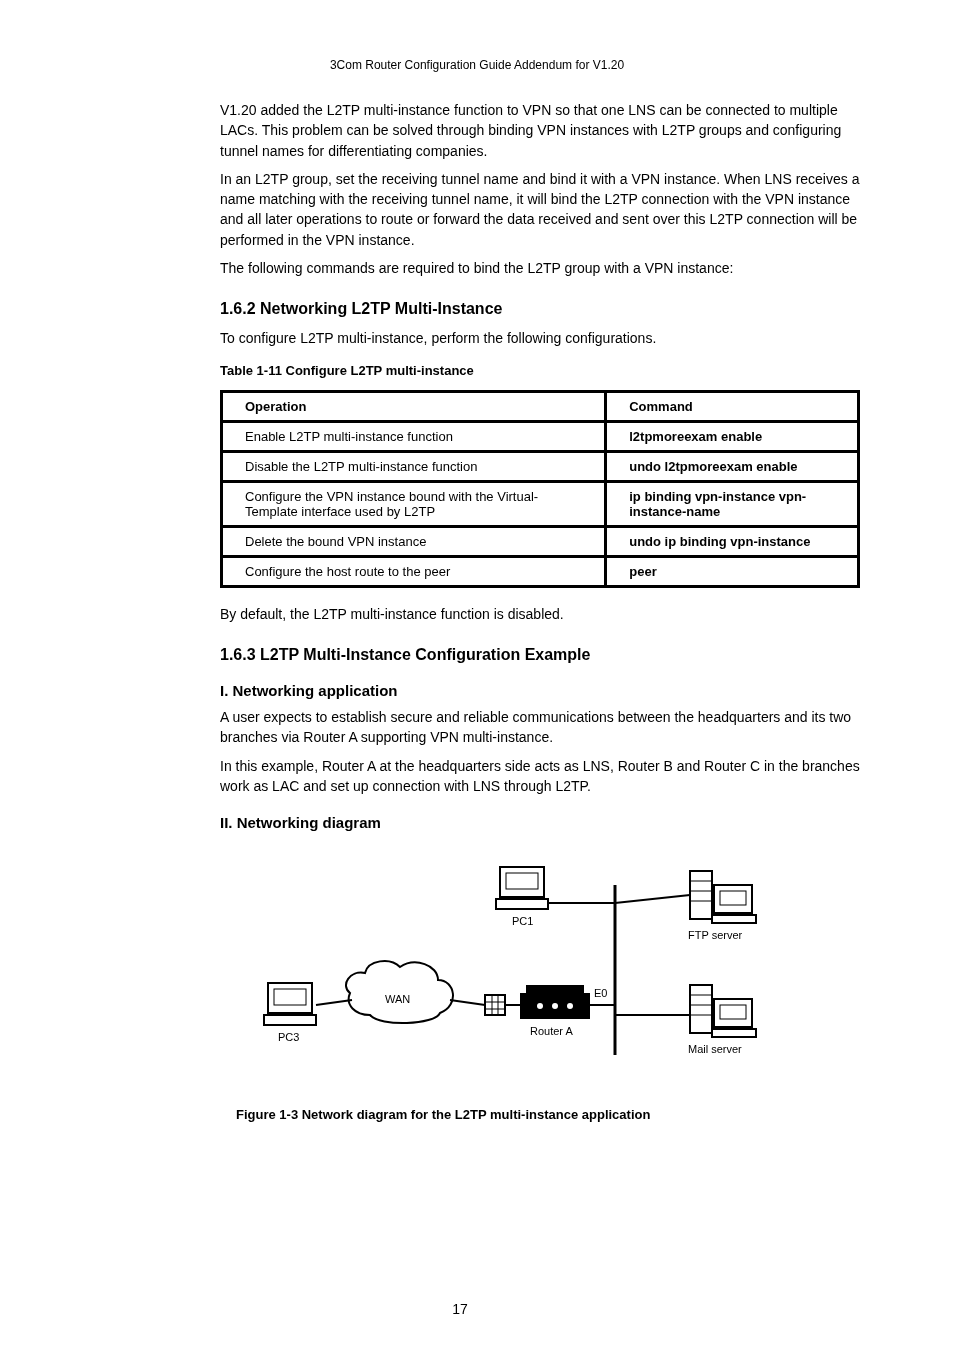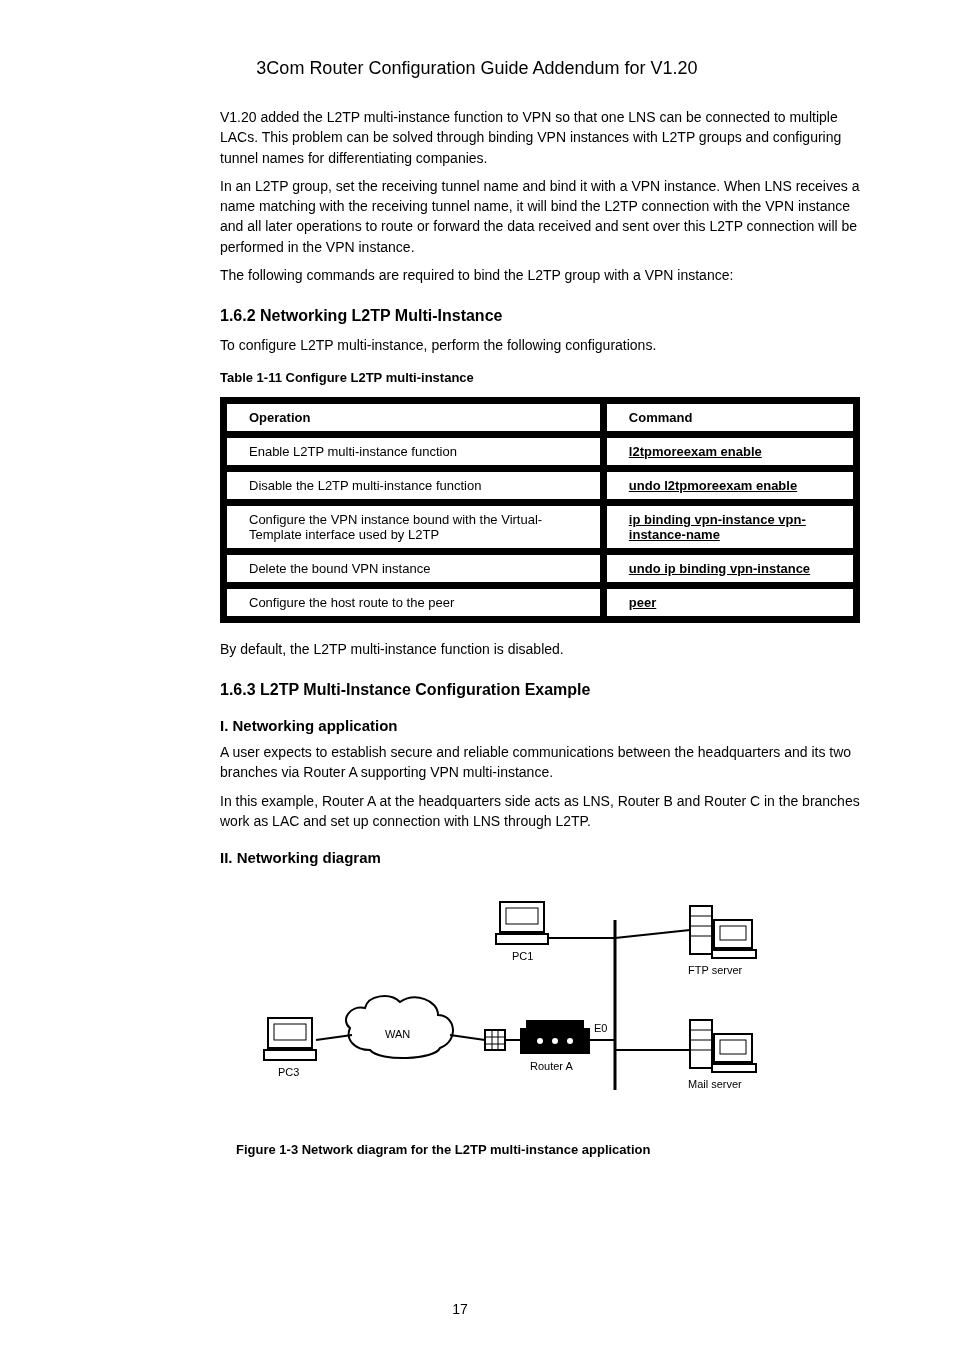--- a/index.html
+++ b/index.html
@@ -11,21 +11,21 @@
     color: #000;
   }
   .page {
     width: 954px;
     min-height: 1351px;
     box-sizing: border-box;
     padding: 58px 95px 40px 95px;
     position: relative;
   }
   .header-line {
-    font-size: 18px;
+    font-size: 12px;
     text-align: center;
     margin-bottom: 28px;
   }
   .inner {
     margin-left: 125px;
     margin-right: 0;
     width: 640px;
   }
   p.body {
     font-size: 14px;
@@ -44,32 +44,31 @@
     font-size: 15px;
     font-weight: bold;
     margin: 18px 0 8px 0;
   }
   table.cmds {
     border-collapse: collapse;
     width: 100%;
     margin: 12px 0 16px 0;
   }
   table.cmds th, table.cmds td {
-    border: 7px solid #000000;
+    border: 3px solid #000000;
     padding: 6px 22px;
     font-size: 13px;
     text-align: left;
     vertical-align: top;
   }
   table.cmds th {
     font-weight: bold;
   }
   table.cmds td.cmd {
     font-weight: bold;
-    text-decoration: underline;
   }
   .table-caption {
     font-weight: bold;
     font-size: 13px;
     margin: 14px 0 4px 0;
   }
   .figure-caption {
     font-weight: bold;
     font-size: 13px;
     text-align: left;

